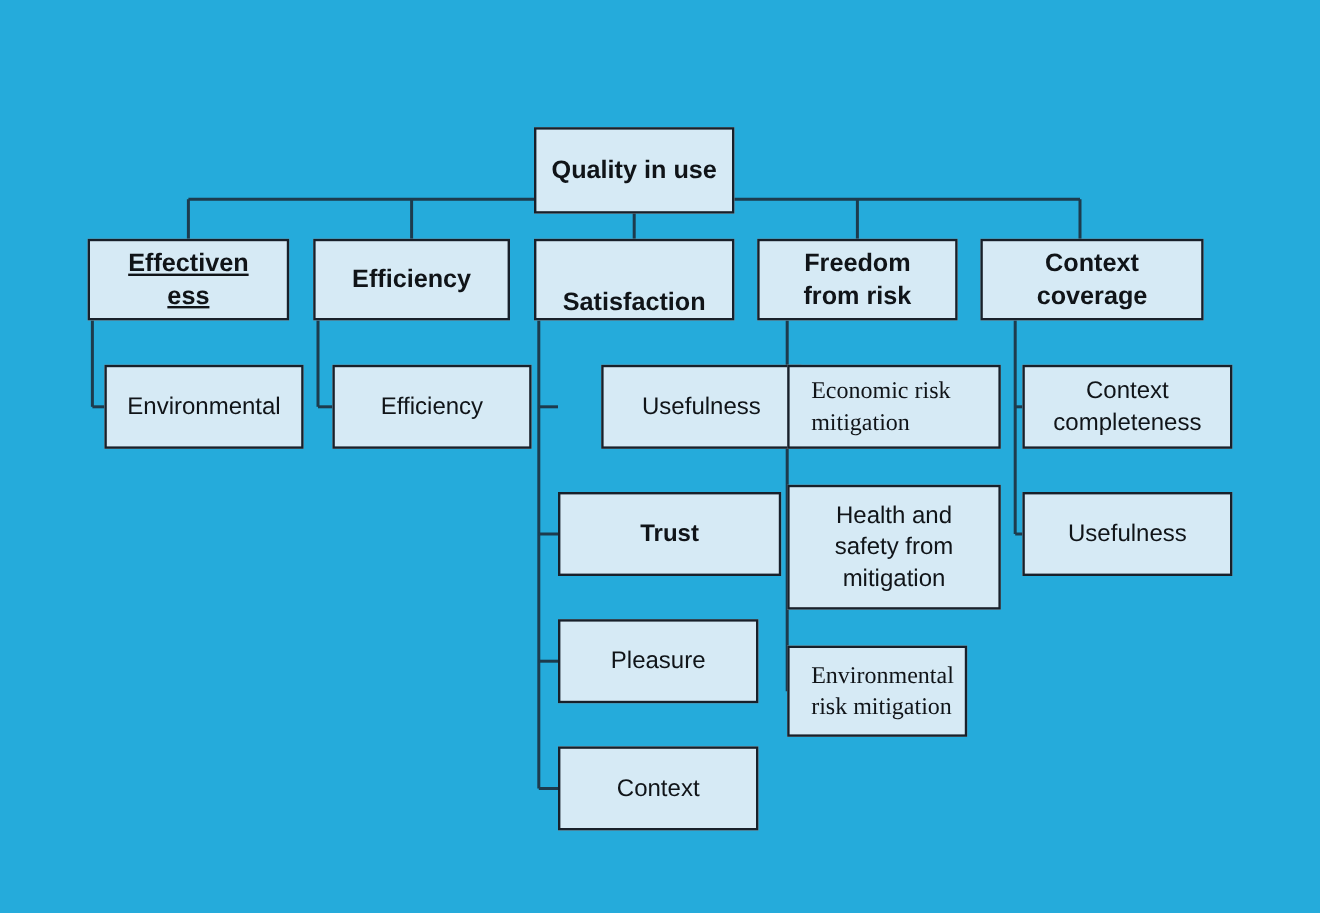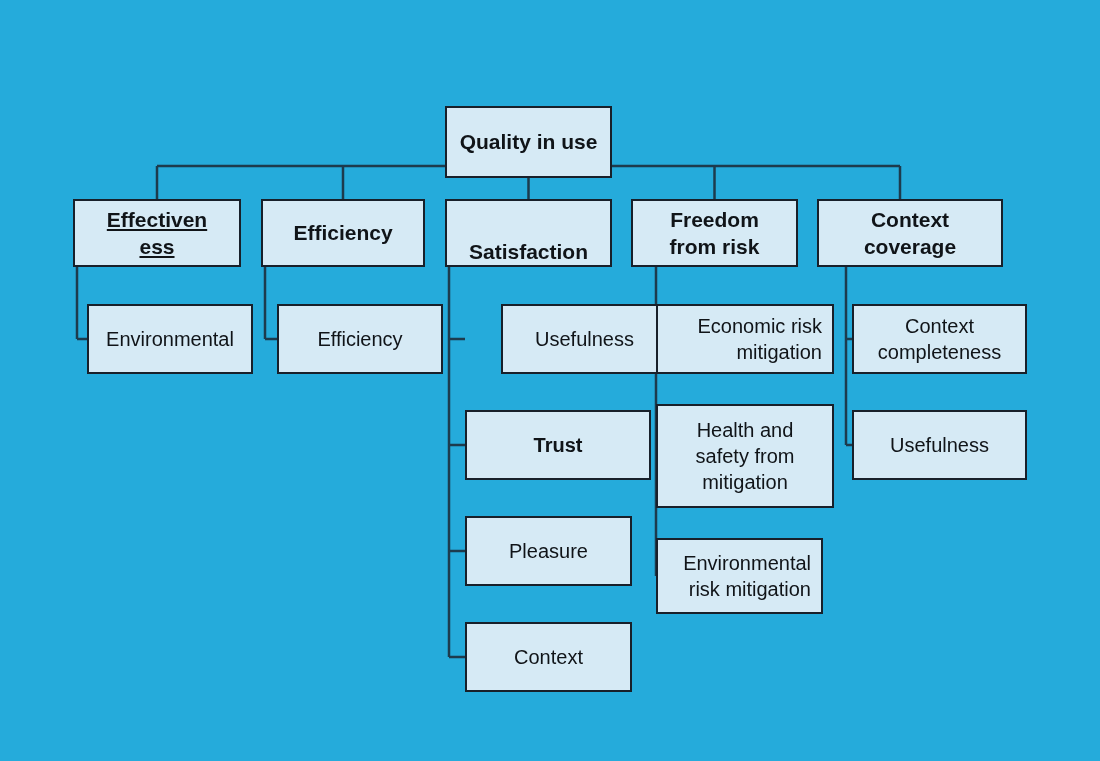--- a/index.html
+++ b/index.html
@@ -60,21 +60,21 @@
     justify-content: center;
     text-align: center;
   }
   .lvl1 .label { text-align: center; }
   
   .leaf {
     font-size: 20px;
     font-weight: normal;
   }
   .leaf .label { text-align: center; }
-  .leaf.align-left .label { text-align: right; padding-left: 18px; }
+  .leaf.align-left .label { text-align: left; padding-left: 18px; font-family: Liberation Serif, serif; }
 </style>
 </head>
 <body style="background: rgb(37, 171, 219);">
 
 <div id="canvas" style="background: rgb(37, 171, 219);">
 
   <svg id="edges" viewBox="0 0 1100 761" xmlns="http://www.w3.org/2000/svg">
       <line x1="528" y1="141" x2="528" y2="166" stroke="#1d3b4d" stroke-width="2.5"></line>
       <line x1="157" y1="166" x2="900" y2="166" stroke="#1d3b4d" stroke-width="2.5"></line>
       <line x1="157" y1="166" x2="157" y2="199" stroke="#1d3b4d" stroke-width="2.5"></line>
@@ -134,21 +134,21 @@
       </div>
       <div class="node lvl2" style="left: 631px; top: 199px; width: 167px; height: 68px;">
         <span class="label">Freedom<br>from risk</span>
       </div>
       <div class="node leaf align-left" style="left: 656px; top: 304px; width: 178px; height: 70px;">
         <span class="label">Economic risk mitigation</span>
       </div>
       <div class="node leaf" style="left: 656px; top: 404px; width: 178px; height: 104px;">
         <span class="label">Health and safety from mitigation</span>
       </div>
-      <div class="node leaf align-left" style="left: 656px; top: 538px; width: 167px; height: 76px;">
+      <div class="node leaf align-left" style="left: 656px; top: 538px; width: 150px; height: 76px;">
         <span class="label">Environmental risk mitigation</span>
       </div>
       <div class="node lvl2" style="left: 817px; top: 199px; width: 186px; height: 68px;">
         <span class="label">Context<br>coverage</span>
       </div>
       <div class="node leaf" style="left: 852px; top: 304px; width: 175px; height: 70px;">
         <span class="label">Context completeness</span>
       </div>
       <div class="node leaf" style="left: 852px; top: 410px; width: 175px; height: 70px;">
         <span class="label">Usefulness</span>

